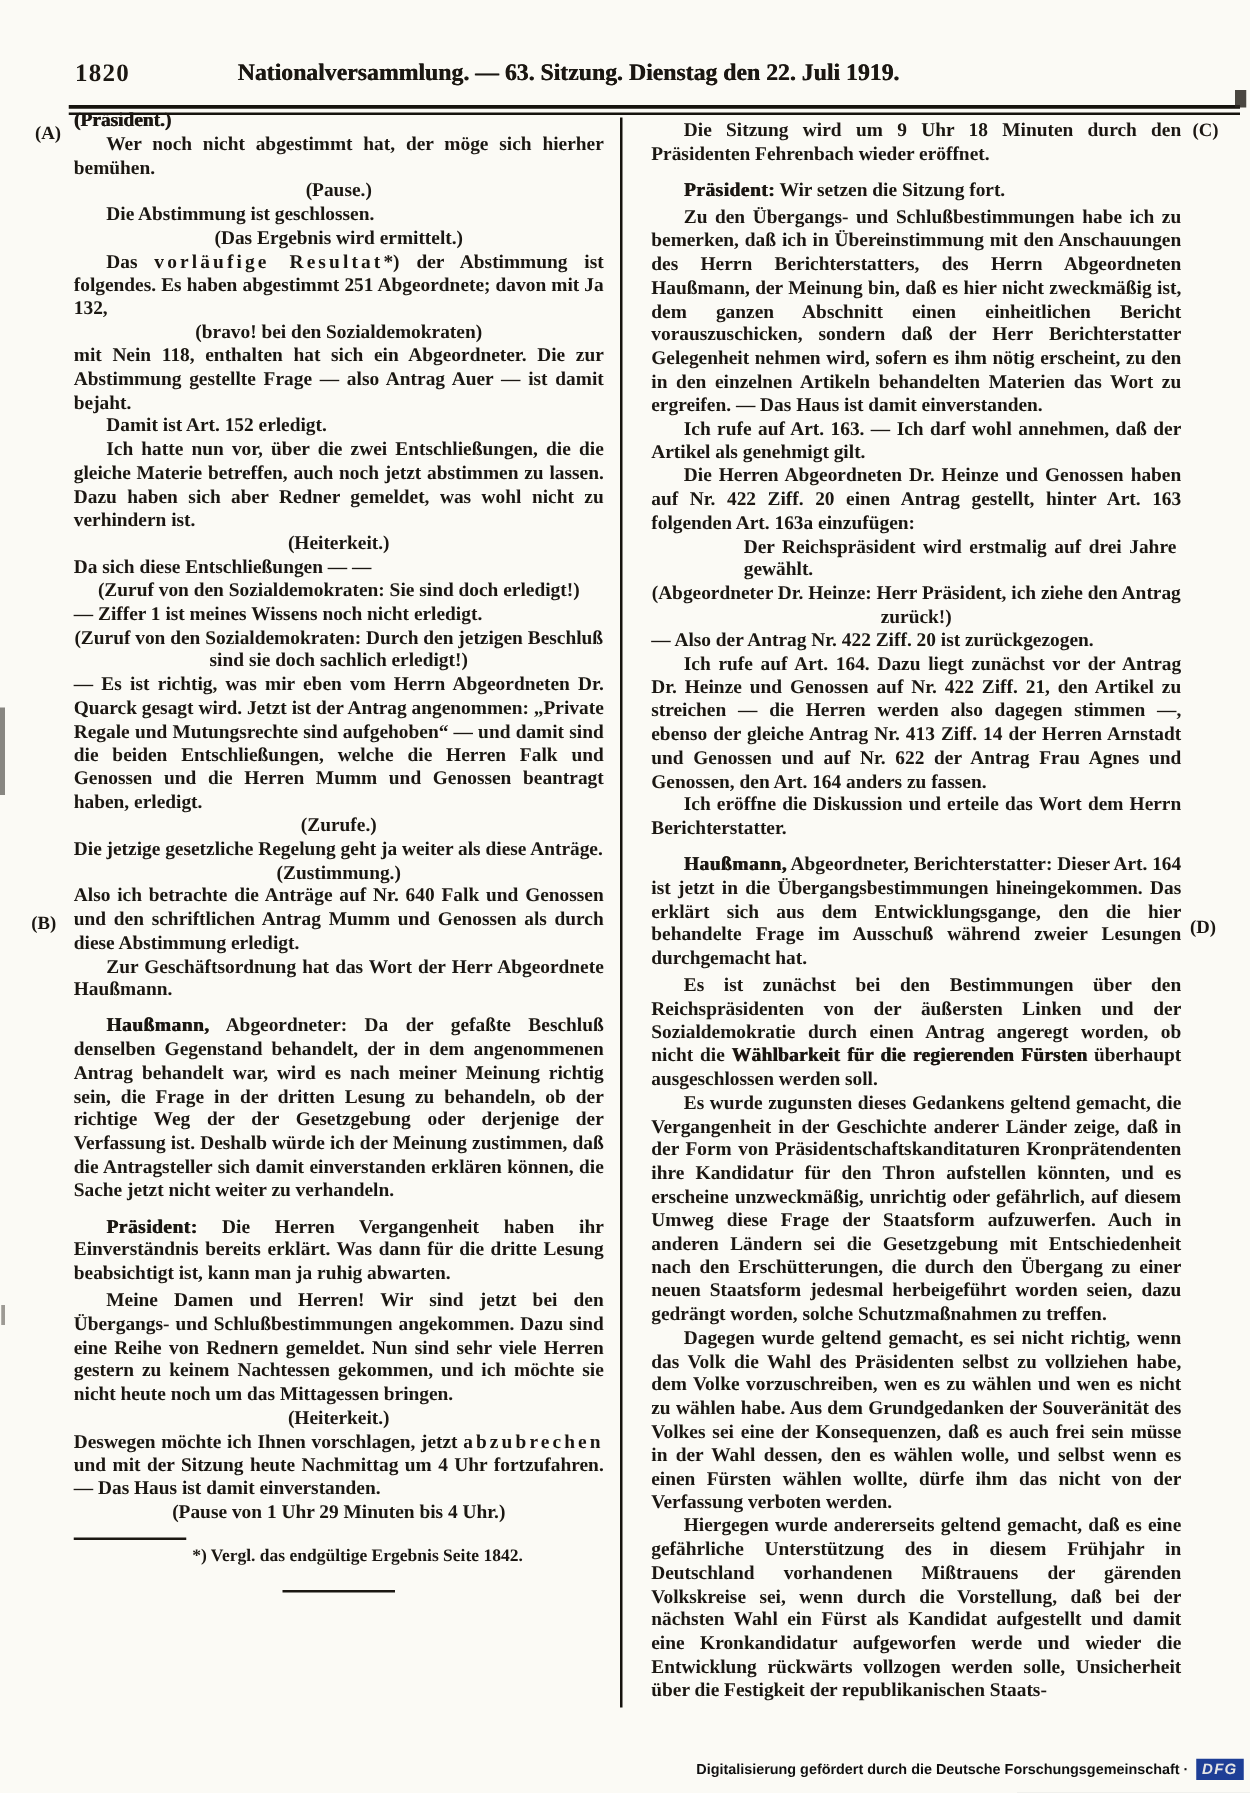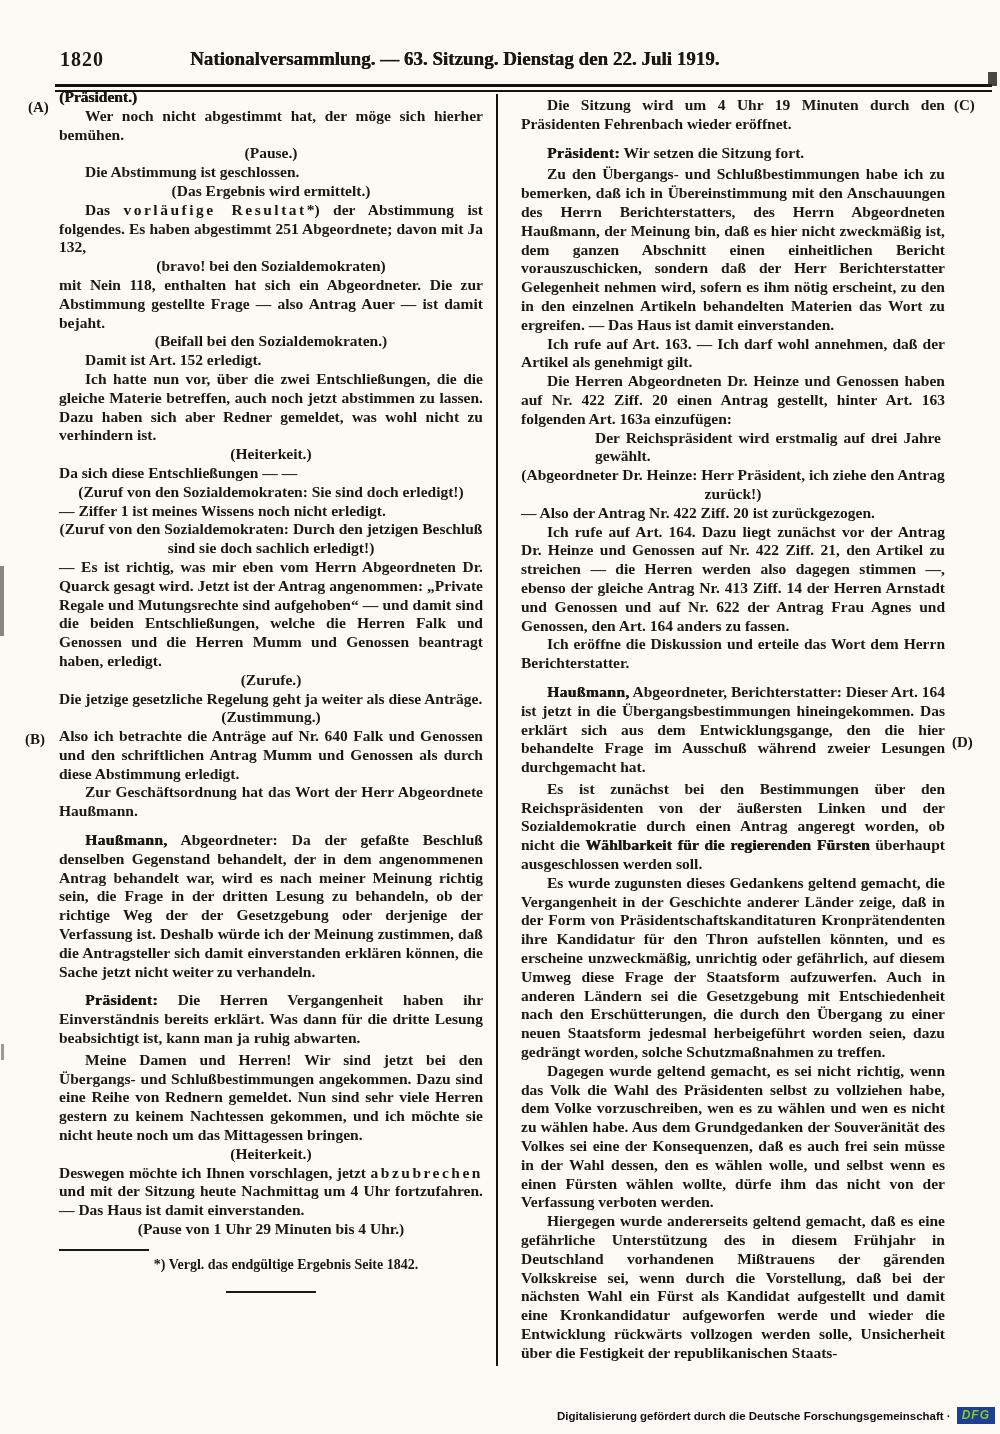--- a/index.html
+++ b/index.html
@@ -31,21 +31,21 @@
   .rule-end{width:90px;border-top:2px solid #1b1712;margin:16px auto 0 auto;}
   
   .marker{position:absolute;font-size:15px;font-weight:bold;font-family:"Liberation Serif",serif;}
   .mA{left:28px;top:99px;}
   .mB{left:25px;top:731px;}
   .mC{left:954px;top:97px;}
   .mD{left:952px;top:734px;}
   
   .footer{position:absolute;right:5px;top:1407px;display:flex;align-items:center;gap:6px;
           font-family:"Liberation Sans",sans-serif;font-size:11.5px;font-weight:bold;color:#0e0e0e;}
-  .dfg{background:#1e3e96;color:#84cc16;font-style:italic;font-weight:bold;font-size:12px;
+  .dfg{background:#1e3e96;color:#e5e5e5;font-style:italic;font-weight:bold;font-size:12px;
        padding:1px 5px 2px 5px;letter-spacing:1px;}
   
   .speck{position:absolute;background:#2a2620;}
   .sp1{left:0px;top:566px;width:4px;height:70px;opacity:.55;}
   .sp2{left:1px;top:1044px;width:3px;height:16px;opacity:.45;}
   .sp3{left:988px;top:72px;width:9px;height:14px;opacity:.85;}
 </style>
 </head>
 <body>
 
@@ -63,21 +63,20 @@
 
   <div class="col col-left" id="col-left">
       <p class="blk cont"><span>(Präsident.)</span></p>
       <p class="blk para"><span>Wer noch nicht abgestimmt hat, der möge sich hierher bemühen.</span></p>
       <p class="blk stage"><span>(Pause.)</span></p>
       <p class="blk para"><span>Die Abstimmung ist geschlossen.</span></p>
       <p class="blk stage"><span>(Das Ergebnis wird ermittelt.)</span></p>
       <p class="blk para"><span>Das </span><span class="sp">vorläufige Resultat</span><span>*) der Abstimmung ist folgendes. Es haben abgestimmt 251 Abgeordnete; davon mit Ja 132,</span></p>
       <p class="blk stage"><span>(bravo! bei den Sozialdemokraten)</span></p>
       <p class="blk flush"><span>mit Nein 118, enthalten hat sich ein Abgeordneter. Die zur Abstimmung gestellte Frage — also Antrag Auer — ist damit bejaht.</span></p>
-      <p class="blk stage"><span>(Beifall bei den Sozialdemokraten.)</span></p>
       <p class="blk para"><span>Damit ist Art. 152 erledigt.</span></p>
       <p class="blk para"><span>Ich hatte nun vor, über die zwei Entschließungen, die die gleiche Materie betreffen, auch noch jetzt abstimmen zu lassen. Dazu haben sich aber Redner gemeldet, was wohl nicht zu verhindern ist.</span></p>
       <p class="blk stage"><span>(Heiterkeit.)</span></p>
       <p class="blk flush"><span>Da sich diese Entschließungen — —</span></p>
       <p class="blk stage"><span>(Zuruf von den Sozialdemokraten: Sie sind doch erledigt!)</span></p>
       <p class="blk flush"><span>— Ziffer 1 ist meines Wissens noch nicht erledigt.</span></p>
       <p class="blk stage"><span>(Zuruf von den Sozialdemokraten: Durch den jetzigen Beschluß sind sie doch sachlich erledigt!)</span></p>
       <p class="blk flush"><span>— Es ist richtig, was mir eben vom Herrn Abgeordneten Dr. Quarck gesagt wird. Jetzt ist der Antrag angenommen: „Private Regale und Mutungsrechte sind aufgehoben“ — und damit sind die beiden Entschließungen, welche die Herren Falk und Genossen und die Herren Mumm und Genossen beantragt haben, erledigt.</span></p>
       <p class="blk stage"><span>(Zurufe.)</span></p>
       <p class="blk flush"><span>Die jetzige gesetzliche Regelung geht ja weiter als diese Anträge.</span></p>
@@ -88,21 +87,21 @@
       <p class="blk speaker-blk"><span class="speaker">Präsident:</span> <span>Die Herren Vergangenheit haben ihr Einverständnis bereits erklärt. Was dann für die dritte Lesung beabsichtigt ist, kann man ja ruhig abwarten.</span></p>
       <p class="blk para"><span>Meine Damen und Herren! Wir sind jetzt bei den Übergangs- und Schlußbestimmungen angekommen. Dazu sind eine Reihe von Rednern gemeldet. Nun sind sehr viele Herren gestern zu keinem Nachtessen gekommen, und ich möchte sie nicht heute noch um das Mittagessen bringen.</span></p>
       <p class="blk stage"><span>(Heiterkeit.)</span></p>
       <p class="blk flush"><span>Deswegen möchte ich Ihnen vorschlagen, jetzt </span><span class="sp">abzubrechen</span><span> und mit der Sitzung heute Nachmittag um 4 Uhr fortzufahren. — Das Haus ist damit einverstanden.</span></p>
       <p class="blk stage"><span>(Pause von 1 Uhr 29 Minuten bis 4 Uhr.)</span></p>
       <div class="rule-footnote"></div>
       <p class="blk footnote"><span>*) Vergl. das endgültige Ergebnis Seite 1842.</span></p>
       <div class="rule-end"></div>
     </div>
   <div class="col col-right" id="col-right">
-      <p class="blk para"><span>Die Sitzung wird um 4 Uhr 19 Minuten durch den Präsidenten Fehrenbach wieder eröffnet.</span></p>
+      <p class="blk para"><span>Die Sitzung wird um 9 Uhr 18 Minuten durch den Präsidenten Fehrenbach wieder eröffnet.</span></p>
       <p class="blk speaker-blk"><span class="speaker">Präsident:</span> <span>Wir setzen die Sitzung fort.</span></p>
       <p class="blk para"><span>Zu den Übergangs- und Schlußbestimmungen habe ich zu bemerken, daß ich in Übereinstimmung mit den Anschauungen des Herrn Berichterstatters, des Herrn Abgeordneten Haußmann, der Meinung bin, daß es hier nicht zweckmäßig ist, dem ganzen Abschnitt einen einheitlichen Bericht vorauszuschicken, sondern daß der Herr Berichterstatter Gelegenheit nehmen wird, sofern es ihm nötig erscheint, zu den in den einzelnen Artikeln behandelten Materien das Wort zu ergreifen. — Das Haus ist damit einverstanden.</span></p>
       <p class="blk para"><span>Ich rufe auf Art. 163. — Ich darf wohl annehmen, daß der Artikel als genehmigt gilt.</span></p>
       <p class="blk para"><span>Die Herren Abgeordneten Dr. Heinze und Genossen haben auf Nr. 422 Ziff. 20 einen Antrag gestellt, hinter Art. 163 folgenden Art. 163a einzufügen:</span></p>
       <p class="blk quote"><span>Der Reichspräsident wird erstmalig auf drei Jahre gewählt.</span></p>
       <p class="blk stage"><span>(Abgeordneter Dr. Heinze: Herr Präsident, ich ziehe den Antrag zurück!)</span></p>
       <p class="blk flush"><span>— Also der Antrag Nr. 422 Ziff. 20 ist zurückgezogen.</span></p>
       <p class="blk para"><span>Ich rufe auf Art. 164. Dazu liegt zunächst vor der Antrag Dr. Heinze und Genossen auf Nr. 422 Ziff. 21, den Artikel zu streichen — die Herren werden also dagegen stimmen —, ebenso der gleiche Antrag Nr. 413 Ziff. 14 der Herren Arnstadt und Genossen und auf Nr. 622 der Antrag Frau Agnes und Genossen, den Art. 164 anders zu fassen.</span></p>
       <p class="blk para"><span>Ich eröffne die Diskussion und erteile das Wort dem Herrn Berichterstatter.</span></p>
       <p class="blk speaker-blk"><span class="speaker">Haußmann,</span> <span>Abgeordneter, Berichterstatter: Dieser Art. 164 ist jetzt in die Übergangsbestimmungen hineingekommen. Das erklärt sich aus dem Entwicklungsgange, den die hier behandelte Frage im Ausschuß während zweier Lesungen durchgemacht hat.</span></p>

